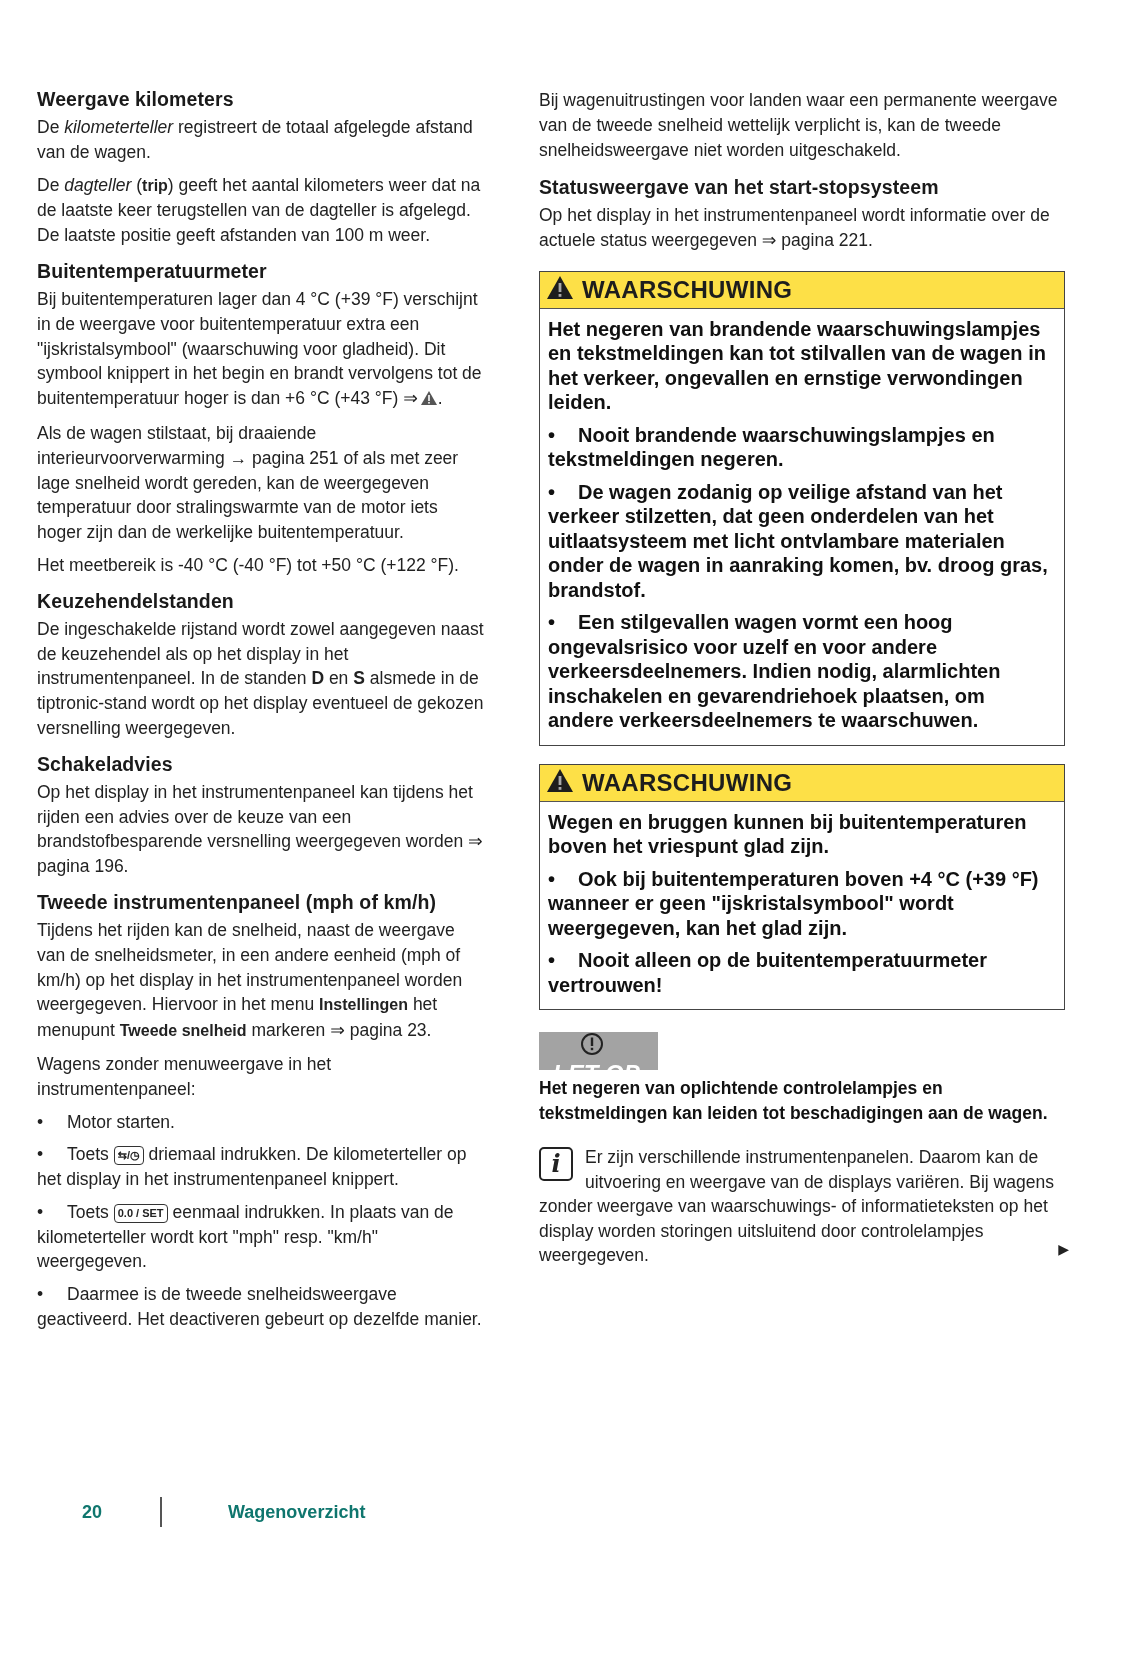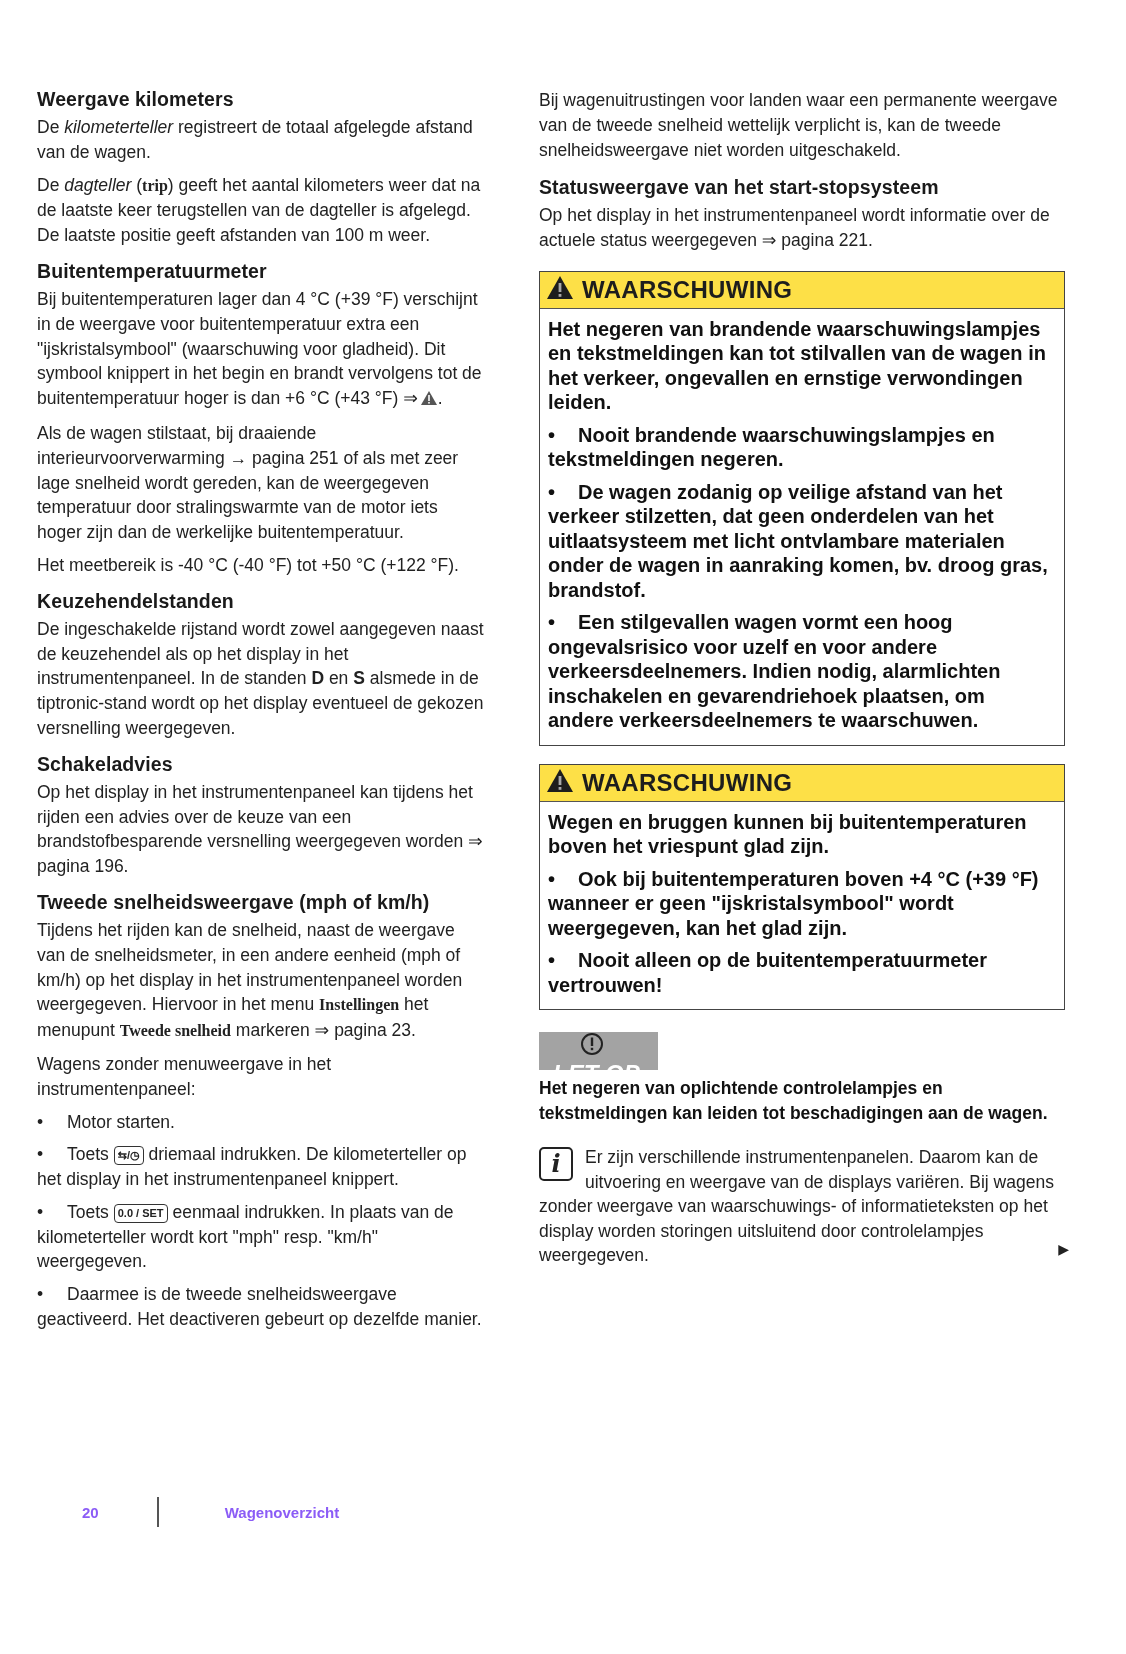--- a/index.html
+++ b/index.html
@@ -4,40 +4,40 @@
 <style>
   html, body { margin:0; padding:0; background:#ffffff; }
   body { width:1126px; height:1654px; position:relative; overflow:hidden;
          font-family:"Liberation Sans", sans-serif; color:#222; }
   .col { position:absolute; top:68px;margin-top:20px; }
   .col-left { left:37px; width:450px; }
   .col-right { left:539px; width:526px; }
   h2 { font-size:19.5px; font-weight:bold; margin:0 0 4px 0; color:#1a1a1a; letter-spacing:0.1px; }
   p { font-size:17.5px; line-height:24.8px; margin:0 0 8px 0; }
   .sec { margin-bottom:12px; }
-  .mono { font-family:Liberation Serif, serif; font-weight:bold; font-size:16px; }
+  .mono { font-family:Liberation Sans, sans-serif; font-weight:bold; font-size:16px; }
   .bullet { position:relative; padding-left:0; }
   .dot { display:inline-block; width:30px; }
   .key { display:inline-block; border:1.5px solid #333; border-radius:4px; font-size:11px;
          padding:0 3px; line-height:17px; vertical-align:1px; font-weight:bold; }
   .warn { border:1.5px solid #444; margin:18px 0 18px 0; }
   .warn-head { background:#fde047; height:36px; display:flex; align-items:center; padding-left:6px;
                border-bottom:1.5px solid #555; }
   .warn-head .t { font-weight:bold; font-size:24px; color:#1d1d1d; margin-left:8px; letter-spacing:0.3px; }
   .warn-body { padding:8px 10px 4px 8px; }
   .warn-body p { font-weight:bold; font-size:20px; line-height:24.5px; color:#111; }
   .note-head { display:inline-flex; align-items:center; background:#a3a3a3; height:38px; padding:0 18px 0 6px; margin-top:4px;flex-direction:column; }
   .note-head .t { font-style:italic; font-weight:bold; font-size:24px; color:#fff; margin-left:8px; }
   .note-body { font-weight:bold; font-size:17.5px; line-height:24.5px; margin-top:6px; color:#111; }
   .info { margin-top:20px; font-size:17.5px; line-height:24.5px; position:relative; }
   .info-icon { float:left; width:30px; height:30px; border:2px solid #222; border-radius:5px;
                margin:2px 12px 0 0; text-align:center; font-family:"DejaVu Serif", serif;
                font-weight:bold; font-style:italic; font-size:24px; line-height:30px; }
   .cont-arrow { position:absolute; right:-4px; bottom:6px; font-size:14px; }
-  .footer { position:absolute; top:1497px; left:82px; font-size:15px; color:#8b5cf6; font-weight:bold; display:flex; align-items:center;gap:44px; }
+  .footer { position:absolute; top:1497px; left:82px; font-size:18px; color:#0f766e; font-weight:bold; display:flex; align-items:center;gap:44px; }
   .footer .bar { width:2px; height:30px; background:#555; margin:0 22px 0 14px; }
 </style>
 </head>
 <body>
 
 <div class="col col-left">
 
   <div class="sec">
     <h2>Weergave kilometers</h2>
     <p><span>De </span><i>kilometerteller</i><span> registreert de totaal afgelegde afstand van de wagen.</span></p>
@@ -59,21 +59,21 @@
     <h2>Keuzehendelstanden</h2>
     <p><span>De ingeschakelde rijstand wordt zowel aangegeven naast de keuzehendel als op het display in het instrumentenpaneel. In de standen </span><b>D</b><span> en </span><b>S</b><span> alsmede in de tiptronic-stand wordt op het display eventueel de gekozen versnelling weergegeven.</span></p>
   </div>
 
   <div class="sec">
     <h2>Schakeladvies</h2>
     <p>Op het display in het instrumentenpaneel kan tijdens het rijden een advies over de keuze van een brandstofbesparende versnelling weergegeven worden ⇒ pagina 196.</p>
   </div>
 
   <div class="sec">
-    <h2>Tweede snelheidsweergave (mph of km/h)</h2>
+    <h2>Tweede instrumentenpaneel (mph of km/h)</h2>
     <p><span>Tijdens het rijden kan de snelheid, naast de weergave van de snelheidsmeter, in een andere eenheid (mph of km/h) op het display in het instrumentenpaneel worden weergegeven. Hiervoor in het menu </span><span class="mono">Instellingen</span><span> het menupunt </span><span class="mono">Tweede snelheid</span><span> markeren ⇒ pagina 23.</span></p>
     <p>Wagens zonder menuweergave in het instrumentenpaneel:</p>
     <p class="bullet"><span class="dot">•</span><span>Motor starten.</span></p>
     <p class="bullet"><span class="dot">•</span><span>Toets </span><span class="key">⇆/◷</span><span> driemaal indrukken. De kilometerteller op het display in het instrumentenpaneel knippert.</span></p>
     <p class="bullet"><span class="dot">•</span><span>Toets </span><span class="key">0.0 / SET</span><span> eenmaal indrukken. In plaats van de kilometerteller wordt kort "mph" resp. "km/h" weergegeven.</span></p>
     <p class="bullet"><span class="dot">•</span><span>Daarmee is de tweede snelheidsweergave geactiveerd. Het deactiveren gebeurt op dezelfde manier.</span></p>
   </div>
 </div>
 
 <div class="col col-right">

